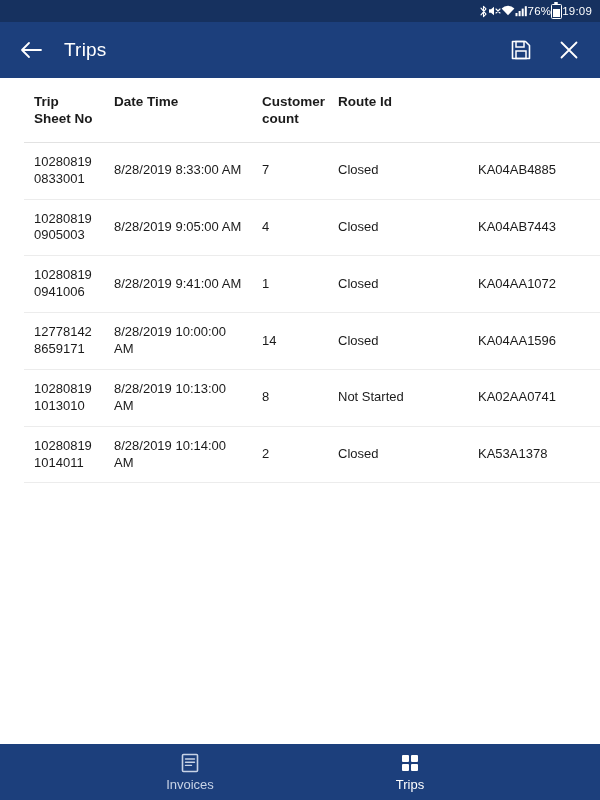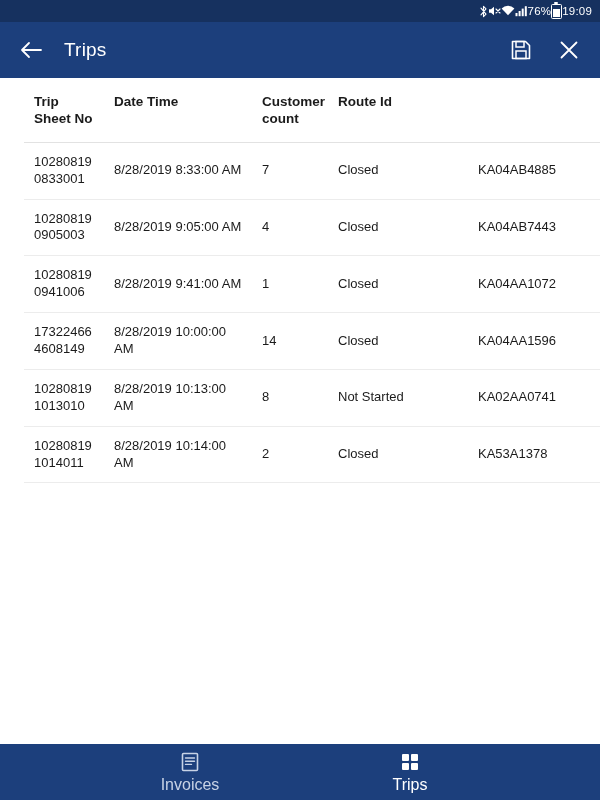--- a/index.html
+++ b/index.html
@@ -176,21 +176,21 @@
     align-items: center;
     justify-content: center;
     gap: 3px;
     cursor: pointer;
     color: #c8d3e6;
   }
   .navitem.active {
     color: #ffffff;
   }
   .navitem .nav-label {
-    font-size: 16px;
+    font-size: 13px;
   }
   .navitem .nav-icon {
     display: flex;
     align-items: center;
     justify-content: center;
     height: 22px;
   }
 </style>
 </head>
 <body>
@@ -284,21 +284,21 @@
           <td class="c-veh">KA04AB7443</td>
         </tr>
         <tr>
           <td class="c-sheet">102808190941006</td>
           <td class="c-date">8/28/2019 9:41:00 AM</td>
           <td class="c-count">1</td>
           <td class="c-route">Closed</td>
           <td class="c-veh">KA04AA1072</td>
         </tr>
         <tr>
-          <td class="c-sheet">173224664608149</td>
+          <td class="c-sheet">127781428659171</td>
           <td class="c-date">8/28/2019 10:00:00 AM</td>
           <td class="c-count">14</td>
           <td class="c-route">Closed</td>
           <td class="c-veh">KA04AA1596</td>
         </tr>
         <tr>
           <td class="c-sheet">102808191013010</td>
           <td class="c-date">8/28/2019 10:13:00 AM</td>
           <td class="c-count">8</td>
           <td class="c-route">Not Started</td>

